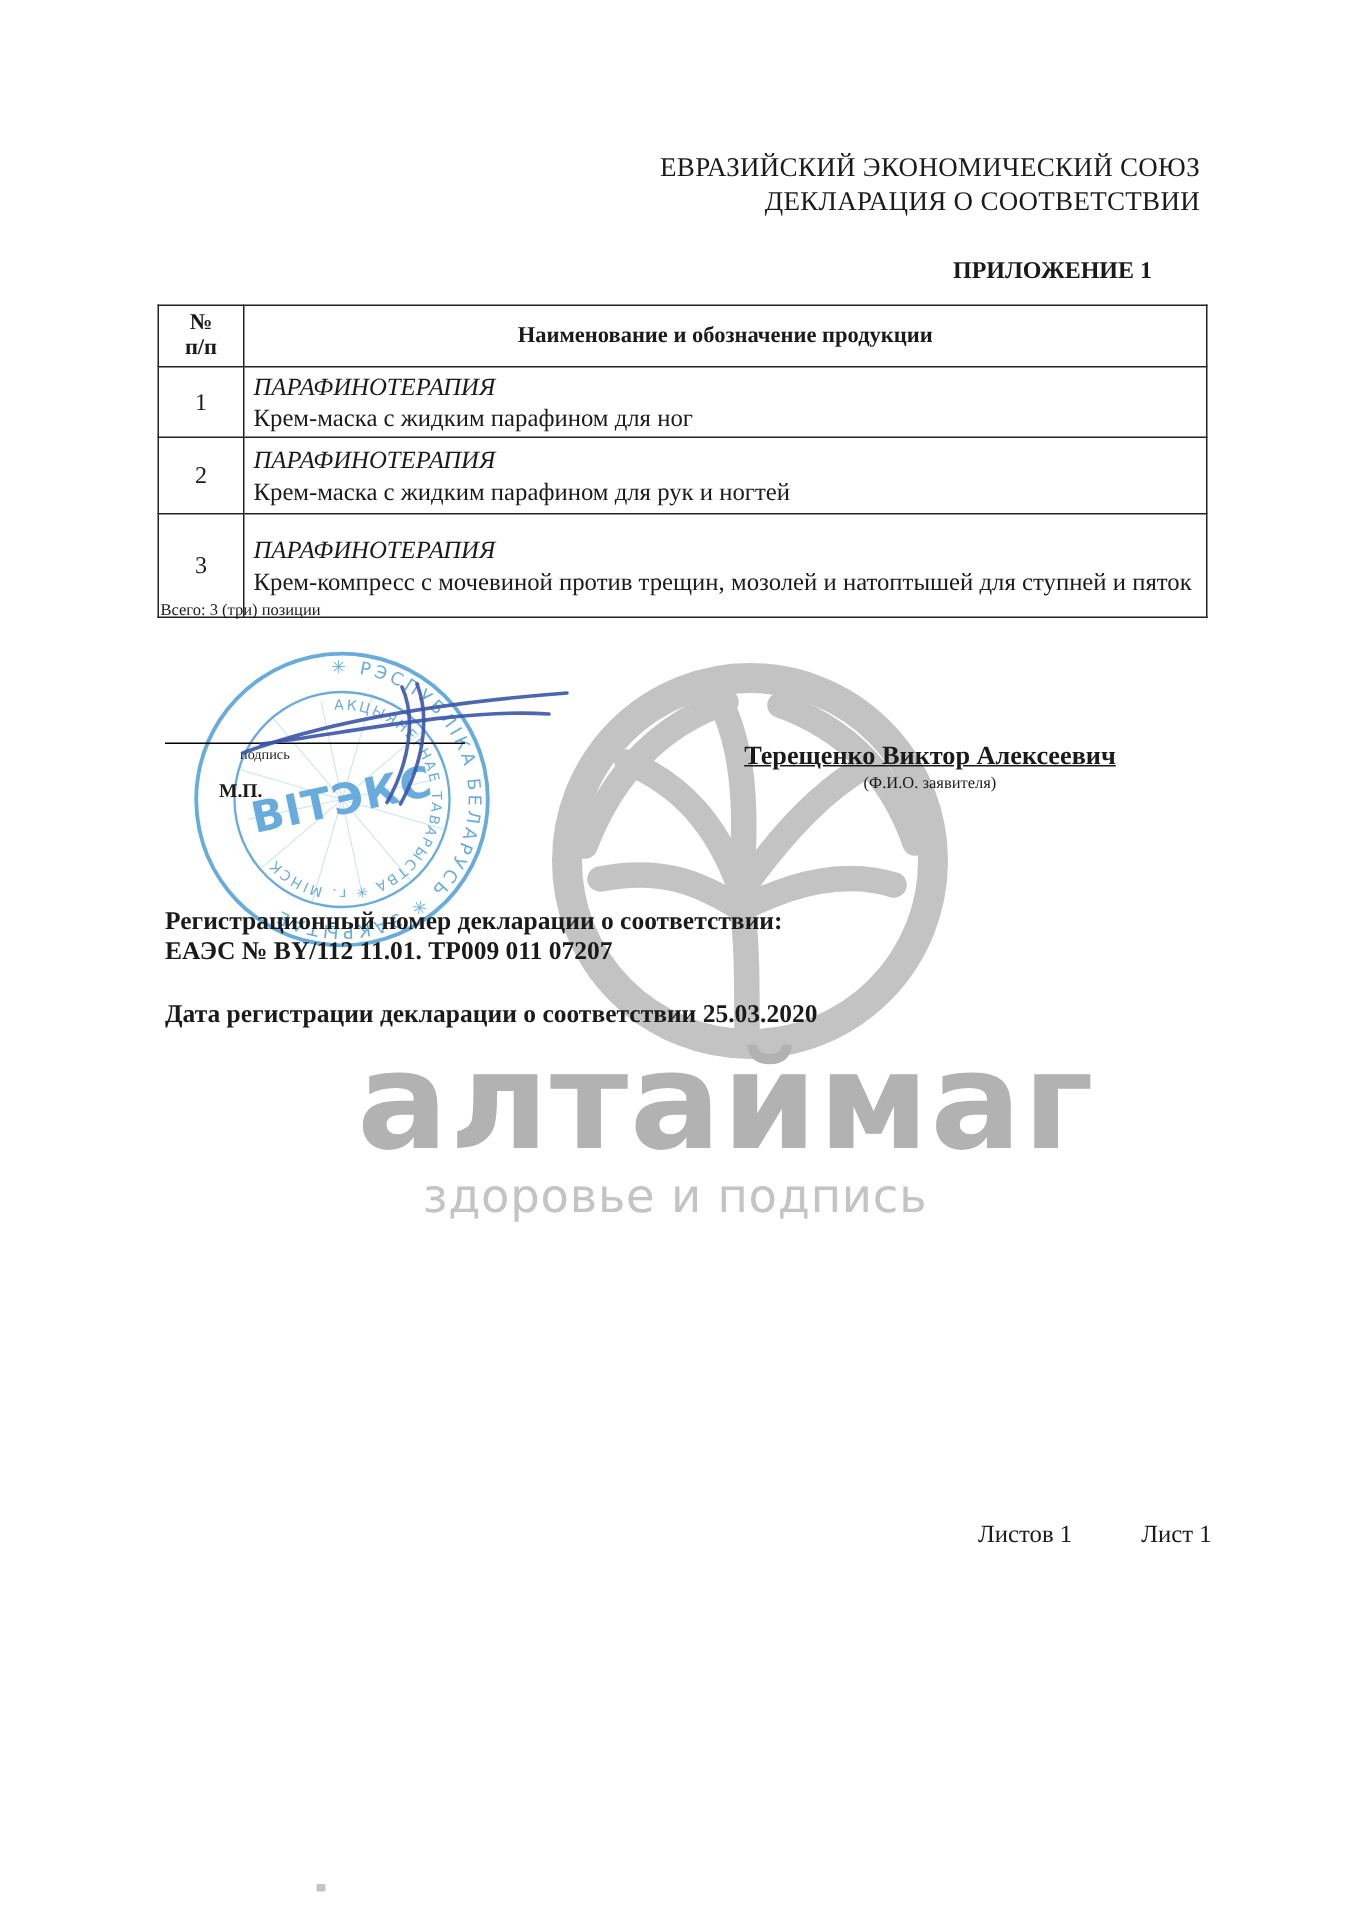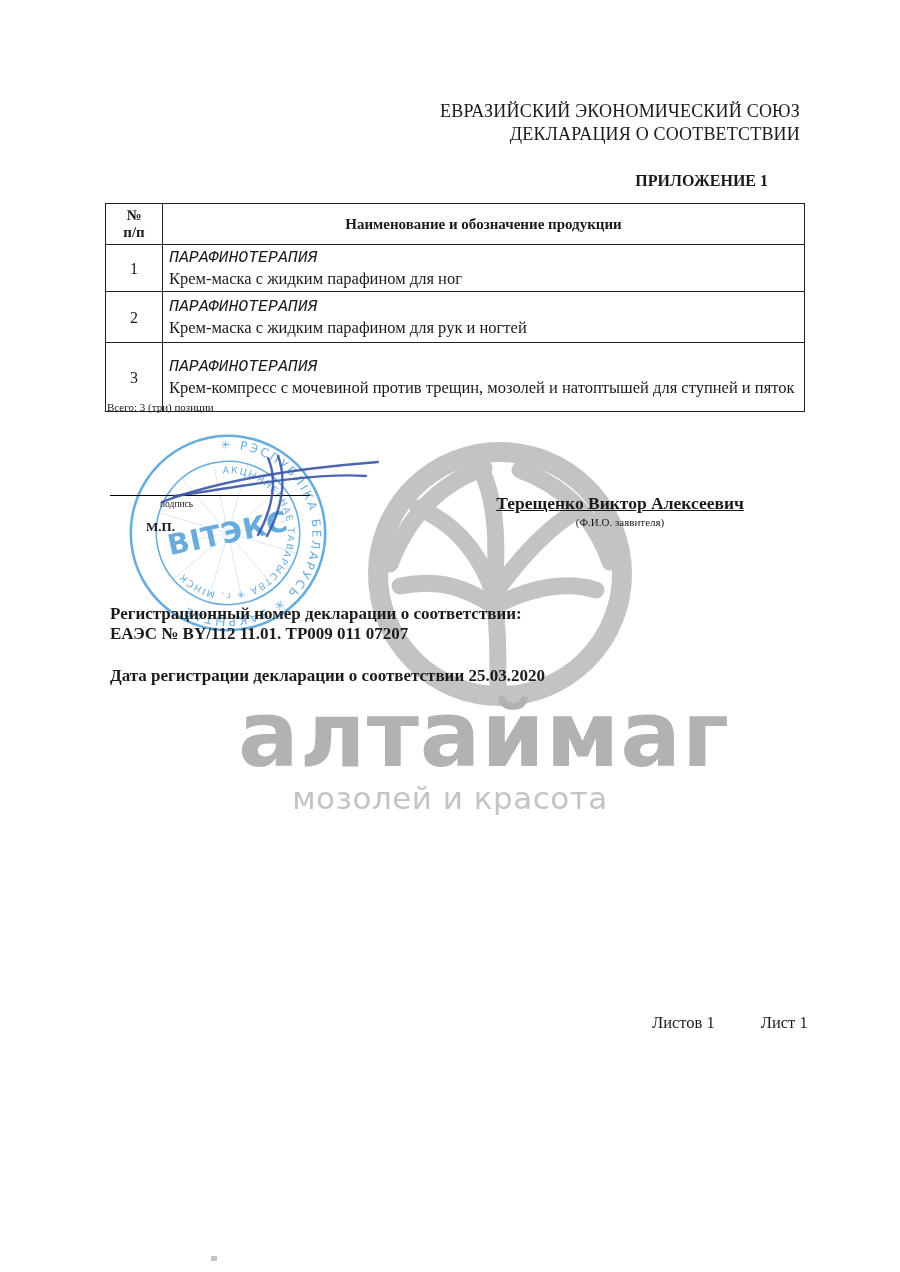--- a/index.html
+++ b/index.html
@@ -14,21 +14,21 @@
   .annex{position:absolute;left:540px;top:172px;width:228px;text-align:right;
     font-weight:bold;font-size:16px;}
   
   table.products{position:absolute;left:105px;top:203px;width:700px;border-collapse:collapse;
     font-size:16.5px;line-height:21px;}
   table.products th,table.products td{border:1.8px solid #222;padding:2px 6px;vertical-align:middle;}
   table.products th{font-size:15px;font-weight:bold;text-align:center;line-height:17px;padding:3px 2px;}
   td.numcell{width:44px;text-align:center;font-size:16px;}
   th.numcell{width:44px;}
   td.prodcell{padding:3px 14px 5px 9px;}
-  .brand{font-style:italic;font-family:Liberation Mono, monospace;}
+  .brand{font-style:italic;}
   tr.r1 td{height:40px;} tr.r2 td{height:46px;} tr.r3 td{height:64px;}
   .total-line{position:absolute;left:107px;top:401px;font-size:11px;}
   
   .sig-line{position:absolute;left:110px;top:495px;width:200px;border-top:1.6px solid #000;z-index:5;}
   .sig-caption{position:absolute;left:160px;top:499px;font-size:9.5px;color:#222;z-index:5;}
   .mp-label{position:absolute;left:146px;top:519px;font-size:13px;font-weight:bold;z-index:5;}
   .stamp{position:absolute;left:120px;top:425px;z-index:4;opacity:.85;}
   .stamp-stroke{stroke:var(--stamp-blue);fill:none;}
   .stamp-text{fill:var(--stamp-blue);}
   .sig-ink{position:absolute;left:140px;top:438px;z-index:6;}
@@ -153,21 +153,21 @@
     <div class="applicant-caption">(Ф.И.О. заявителя)</div>
   </div>
 
   <div class="reg-block">
     <div>Регистрационный номер декларации о соответствии:</div>
     <div>ЕАЭС № BY/112 11.01. ТР009 011 07207</div>
     <div class="reg-date">Дата регистрации декларации о соответствии 25.03.2020</div>
   </div>
 
   <div class="wm-brand" style="color: rgb(178, 178, 178);">алтаймаг</div>
-  <div class="wm-tagline" style="color: rgb(196, 196, 196);">мозолей и красота</div>
+  <div class="wm-tagline" style="color: rgb(196, 196, 196);">здоровье и подпись</div>
 
   <div class="footer-sheets">
     <span>Листов 1</span>
     <span>Лист 1</span>
   </div>
 
   <div class="speck"></div>
 </div>
 
 </body></html>

